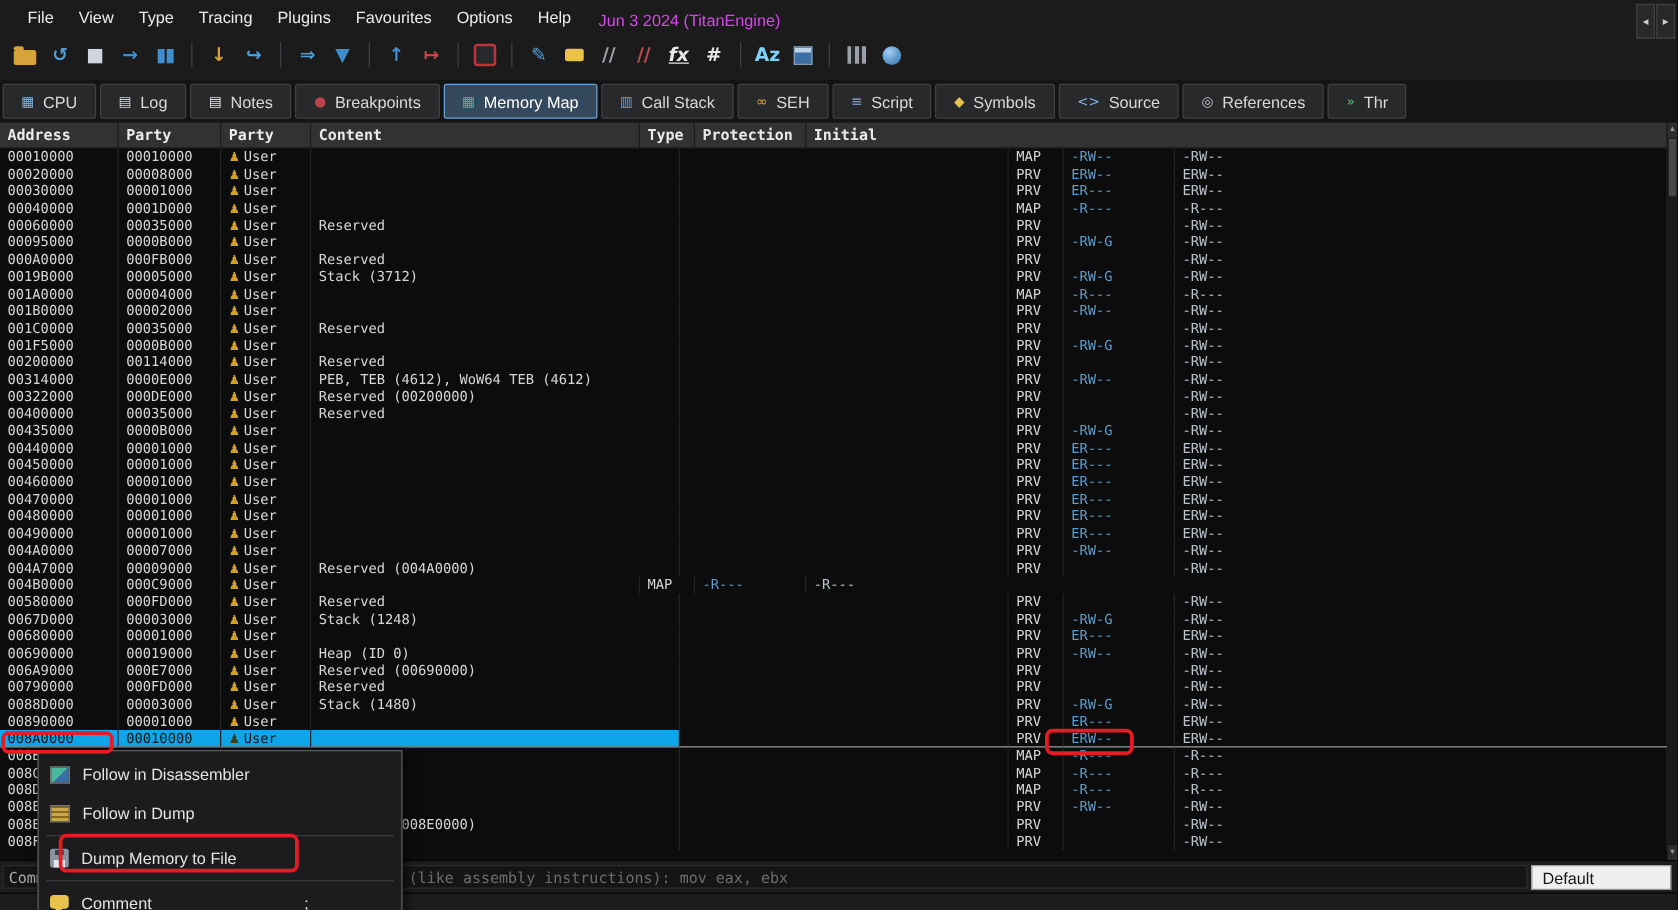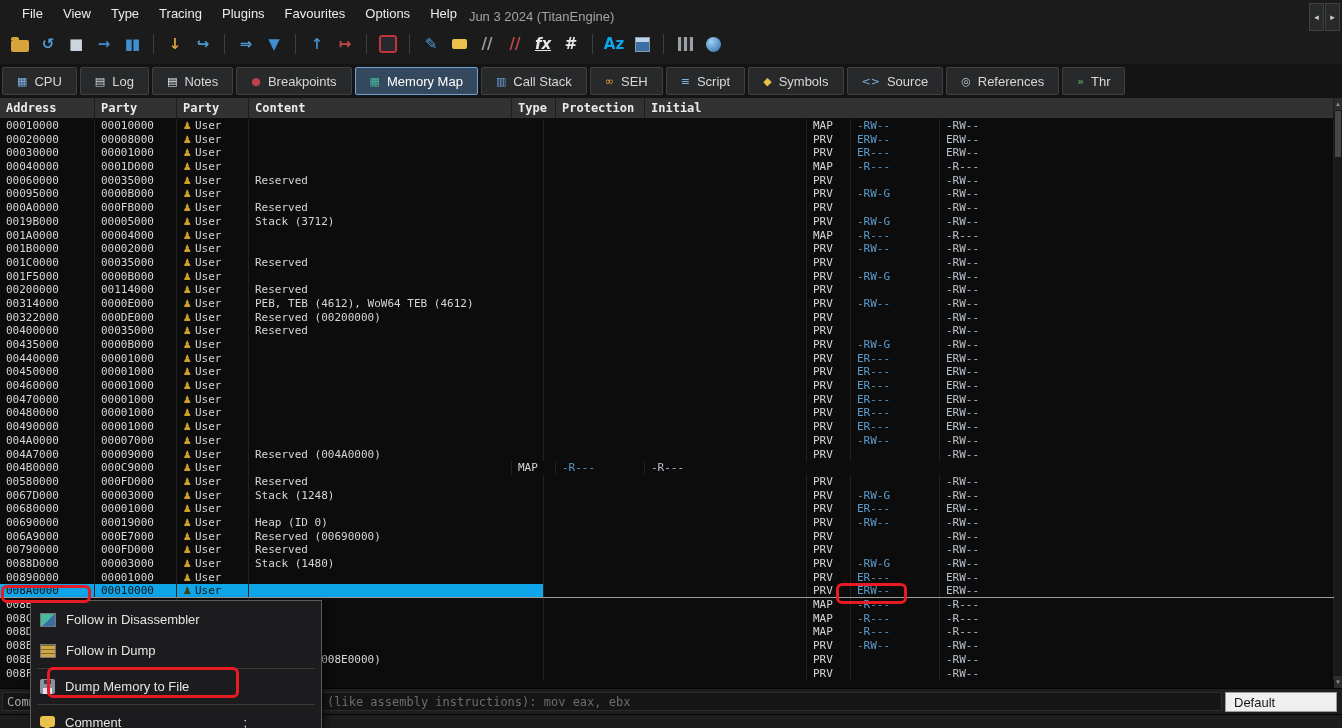--- a/index.html
+++ b/index.html
@@ -3,21 +3,21 @@
 <meta charset="utf-8">
 <style>
   *{margin:0;padding:0;box-sizing:border-box}
   html,body{width:1342px;height:728px;overflow:hidden;background:#111}
   body{font-family:"Liberation Sans",sans-serif}
   #app{position:relative;width:1342px;height:728px;background:#1b1b1b;overflow:hidden}
 
   
   .menubar{position:absolute;top:0;left:0;right:0;height:24px;display:flex;align-items:flex-end;background:#1b1b1b;color:#ececec;font-size:13px;padding-left:12px}
   .mb-item{padding:3px 10px;cursor:default;white-space:nowrap}
-  .mb-title{color:#a3a3a3;margin-left:2px;white-space:nowrap}
+  .mb-title{color:#d946ef;margin-left:12px;white-space:nowrap}
 
   
   .toolbar{position:absolute;top:24px;left:0;right:0;height:40px;display:flex;align-items:center;padding-left:6px;background:#1b1b1b}
   .tbi{min-width:26px;height:26px;display:flex;align-items:center;justify-content:center;font-family:"DejaVu Sans",sans-serif;font-size:15px;font-weight:bold;margin:0 1px;cursor:default}
   .tb-sep{width:1px;height:20px;background:#3c3f43;margin:0 7px}
   .tb-folder{width:18px;height:12px;background:#d9a33c;border-radius:2px;position:relative;margin-top:3px}
   .tb-folder::before{content:"";position:absolute;top:-3px;left:0;width:8px;height:3px;background:#d9a33c;border-radius:2px 2px 0 0}
   .tb-sbadge{width:18px;height:18px;border:2px solid #c03338;color:#e8e8e8;font:bold 11px "Liberation Sans",sans-serif;display:flex;align-items:center;justify-content:center;background:#26282c;border-radius:3px}
   .tb-calc{width:15px;height:15px;background:#3a6ea5;border:1px solid #8899aa;box-shadow:inset 0 4px 0 #bcd3e8}
   .tb-bars{width:15px;height:14px;background:repeating-linear-gradient(90deg,#9aa0a6 0 3px,#26282c 3px 6px)}
@@ -124,21 +124,21 @@
       <div class="tb-sep"></div>
       <div class="tbi" style="color: rgb(79, 155, 213);">✎</div>
       <div class="tbi">
         <span class="tb-comment"></span>
       </div>
       <div class="tbi" style="color: rgb(154, 160, 166);">//</div>
       <div class="tbi" style="color: rgb(192, 74, 74);">//</div>
       <div class="tbi" style="color: rgb(232, 232, 232); font-style: italic; text-decoration: underline;">fx</div>
       <div class="tbi" style="color: rgb(232, 232, 232);">#</div>
       <div class="tb-sep"></div>
-      <div class="tbi" style="color: #0ea5e9;">Az</div>
+      <div class="tbi" style="color: #7dd3fc;">Az</div>
       <div class="tbi">
         <span class="tb-calc"></span>
       </div>
       <div class="tb-sep"></div>
       <div class="tbi">
         <span class="tb-bars"></span>
       </div>
       <div class="tbi">
         <span class="tb-globe"></span>
       </div>

